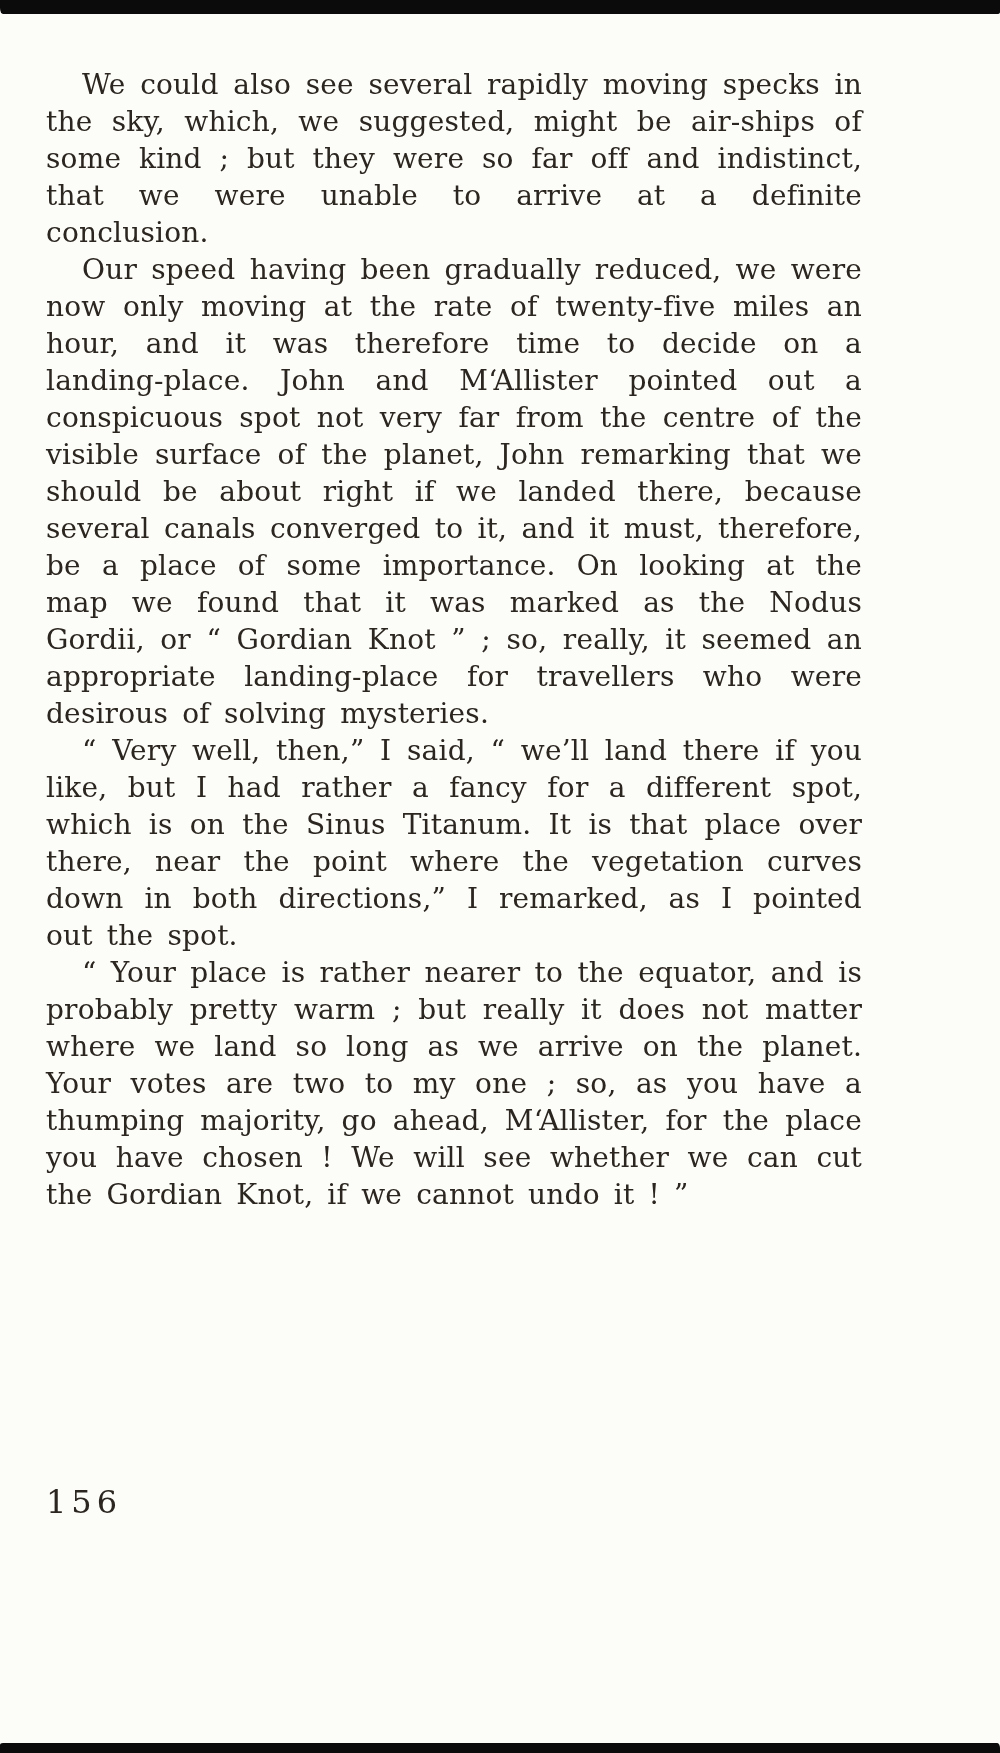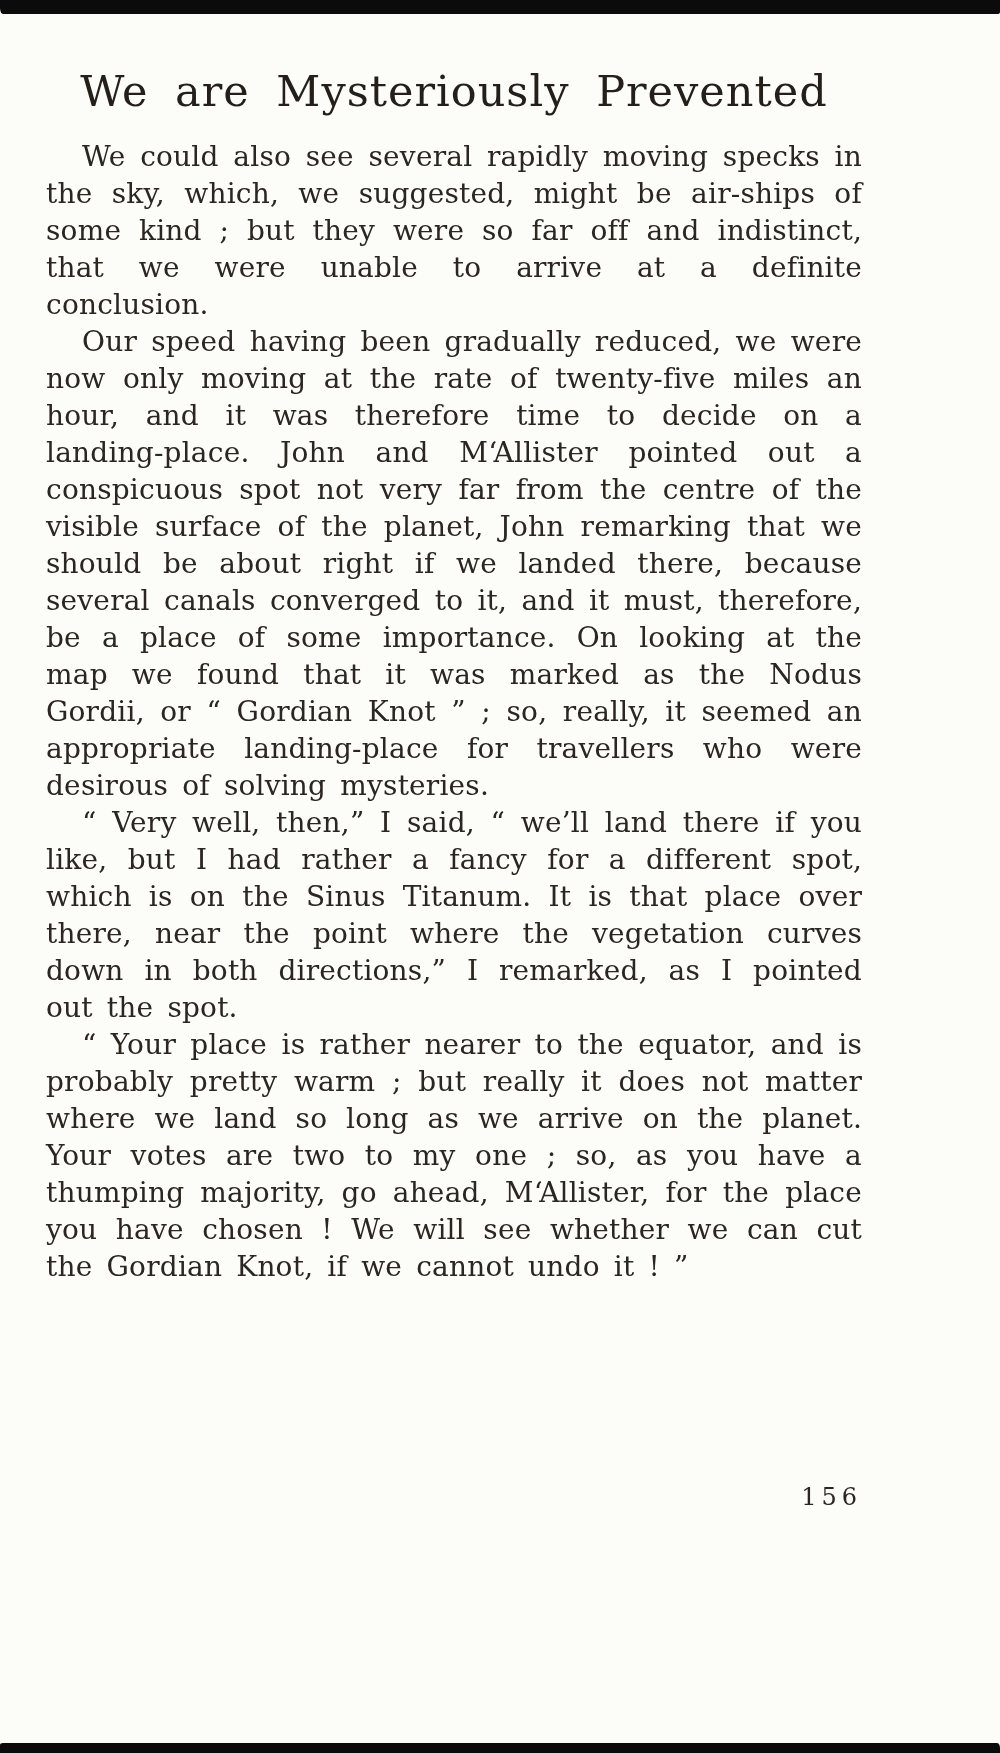--- a/index.html
+++ b/index.html
@@ -59,35 +59,34 @@
     word-spacing: 5px;
   }
   .para.noindent {
     text-indent: 0;
   }
   .page-number {
     position: absolute;
     left: 46px;
     width: 816px;
     top: 1483px;
-    text-align: right;
-    font-size: 24px;
+    text-align: left;
+    font-size: 32px;
     letter-spacing: 5px;
     color: #2b261f;
   }
 </style>
 </head>
 <body>
 
 <div class="page">
 
   <div class="scan-edge top"></div>
 
   <div class="content">
-    <h1 class="title">We are Mysteriously Prevented</h1>
 
 
     <p class="para">We could also see several rapidly moving specks in the sky, which, we suggested, might be air-ships of some kind ; but they were so far off and indistinct, that we were unable to arrive at a definite conclusion.</p>
 
     <p class="para">Our speed having been gradually reduced, we were now only moving at the rate of twenty-five miles an hour, and it was therefore time to decide on a landing-place. John and M‘Allister pointed out a conspicuous spot not very far from the centre of the visible surface of the planet, John remarking that we should be about right if we landed there, because several canals converged to it, and it must, therefore, be a place of some importance. On looking at the map we found that it was marked as the Nodus Gordii, or “ Gordian Knot ” ; so, really, it seemed an appropriate landing-place for travellers who were desirous of solving mysteries.</p>
 
     <p class="para">“ Very well, then,” I said, “ we’ll land there if you like, but I had rather a fancy for a different spot, which is on the Sinus Titanum. It is that place over there, near the point where the vegetation curves down in both directions,” I remarked, as I pointed out the spot.</p>
 
     <p class="para">“ Your place is rather nearer to the equator, and is probably pretty warm ; but really it does not matter where we land so long as we arrive on the planet. Your votes are two to my one ; so, as you have a thumping majority, go ahead, M‘Allister, for the place you have chosen !  We will see whether we can cut the Gordian Knot, if we cannot undo it ! ”</p>
   </div>

